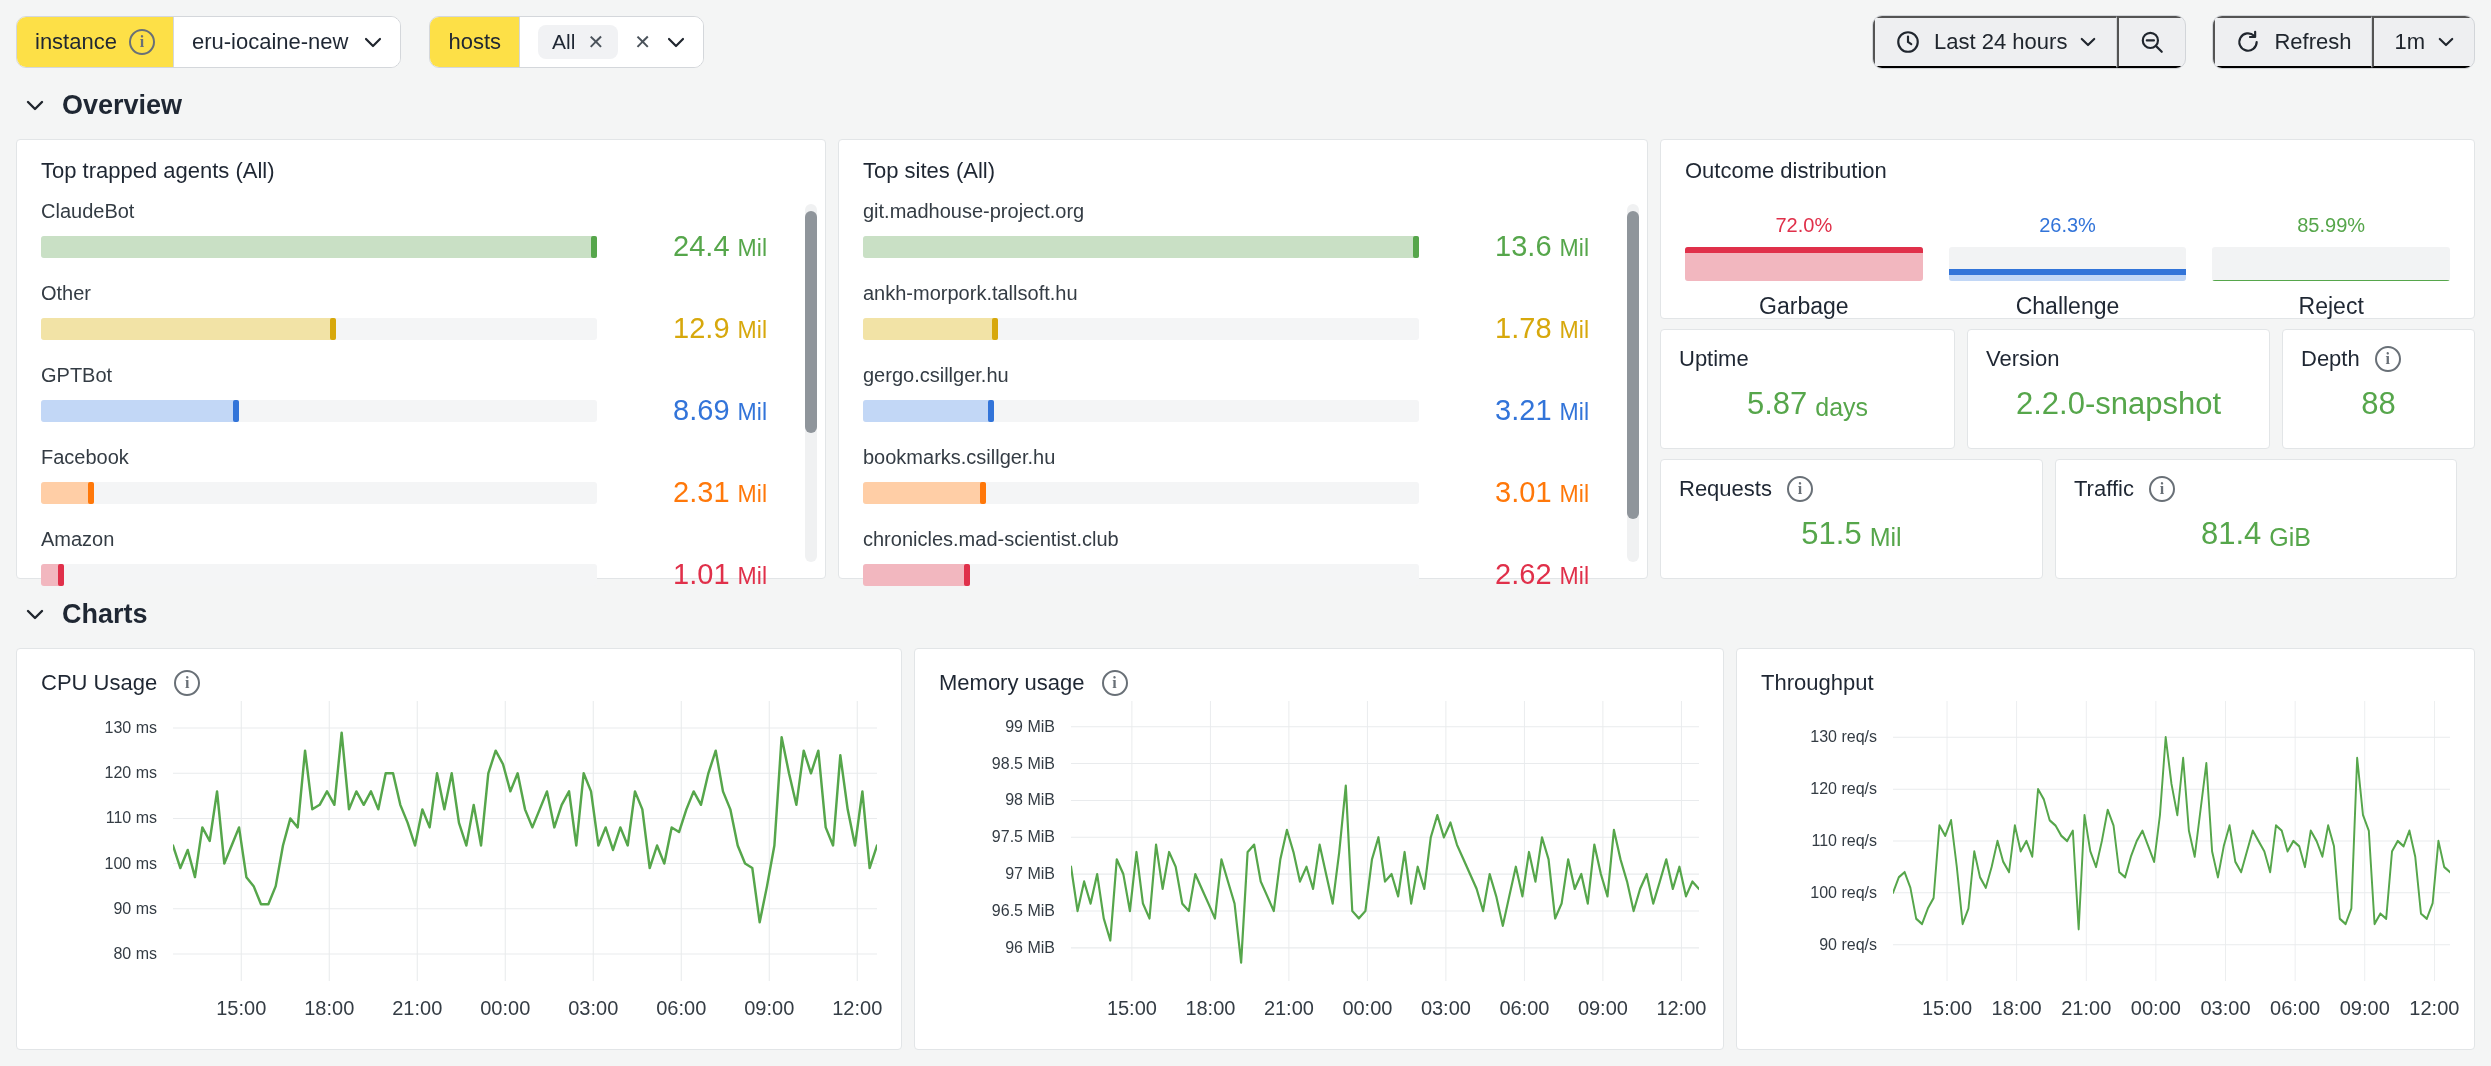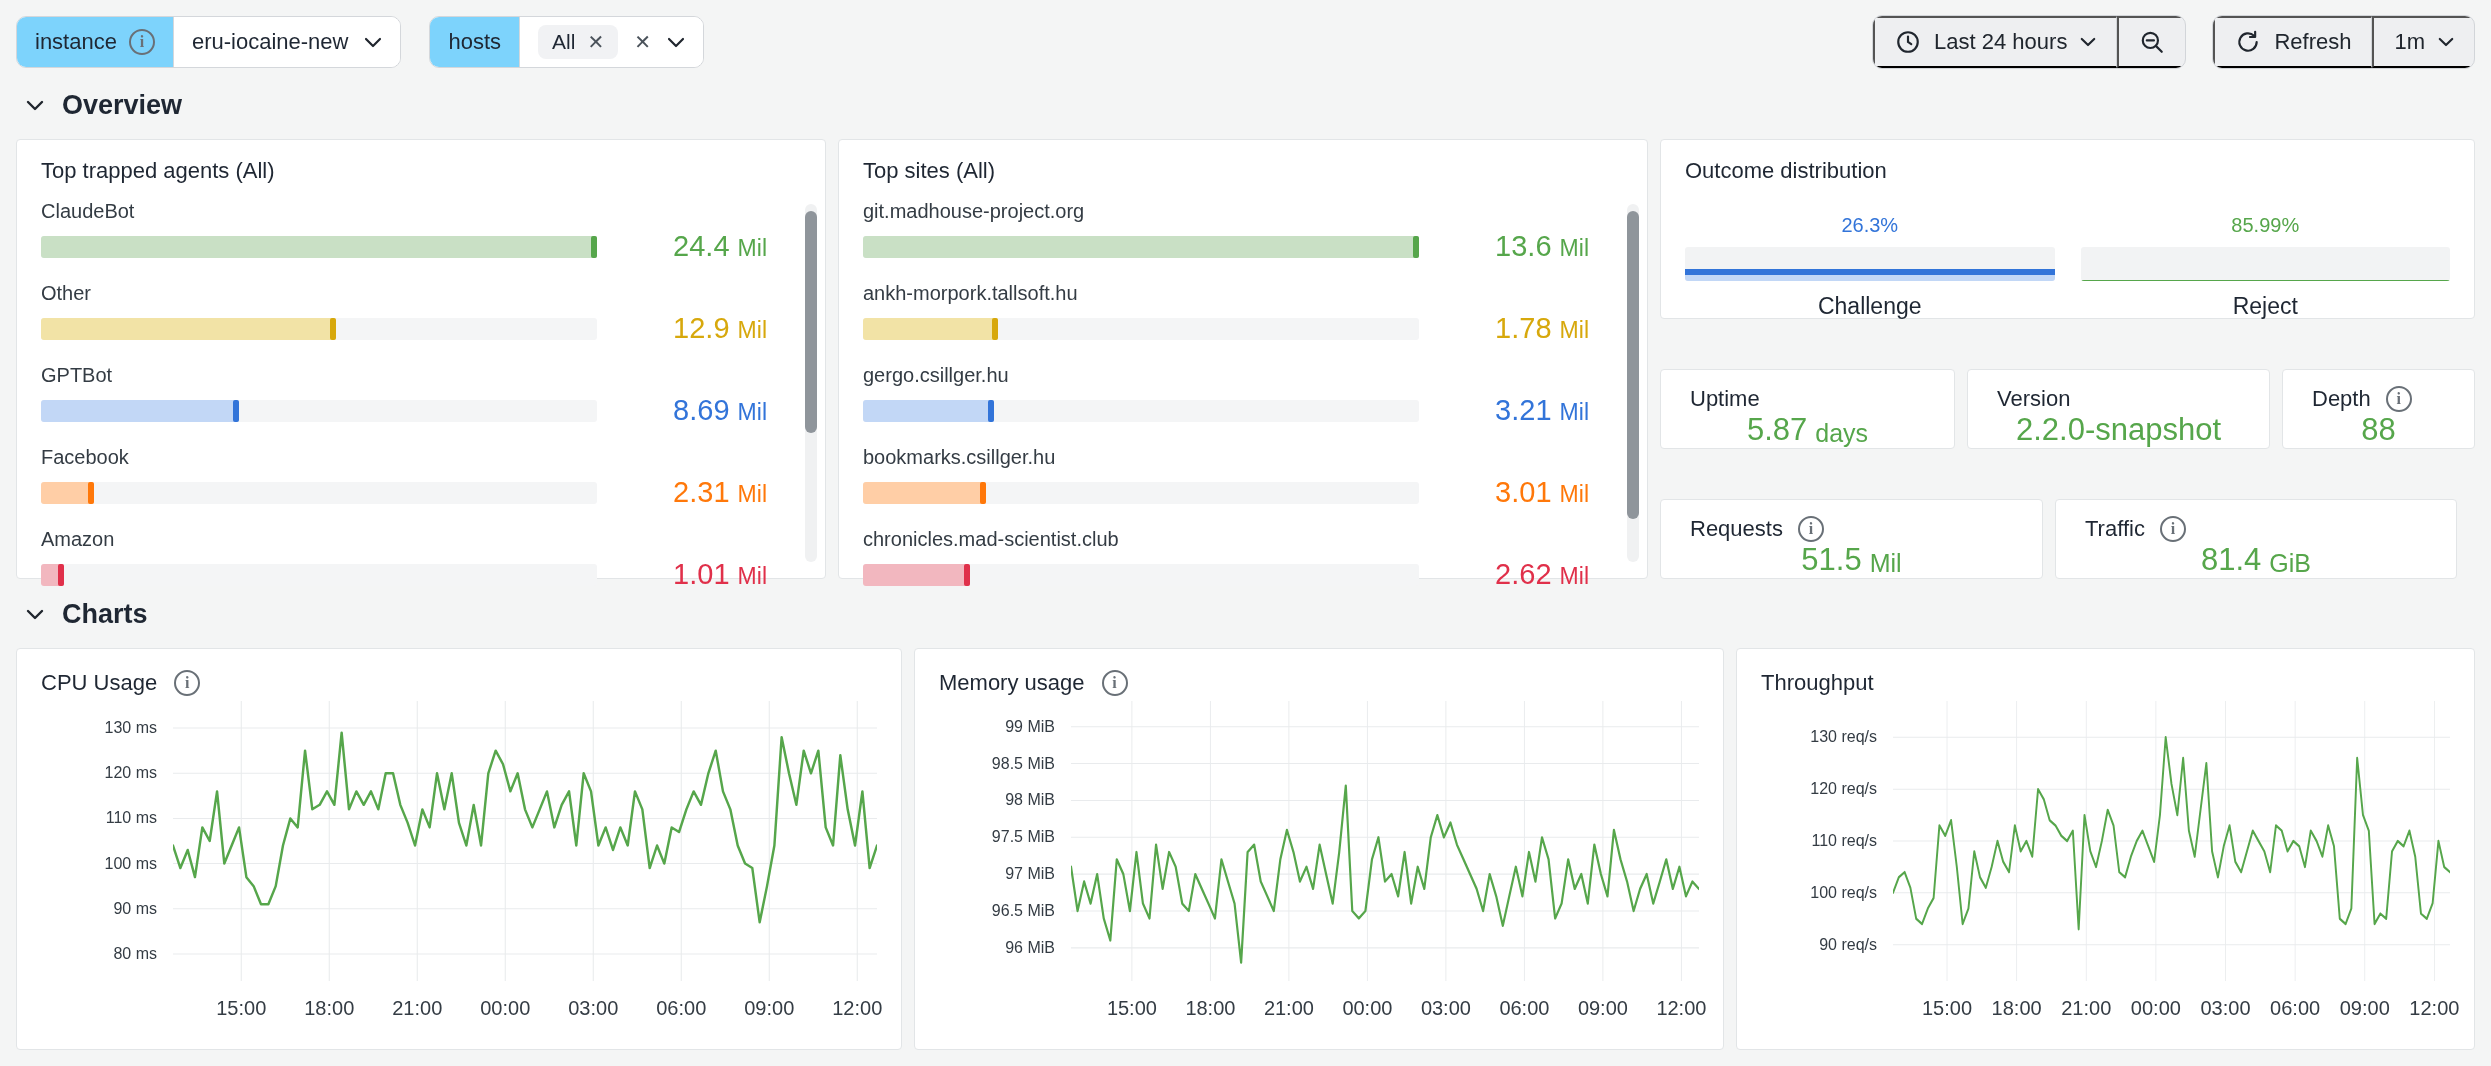--- a/index.html
+++ b/index.html
@@ -7,21 +7,21 @@
     width:2491px;height:1066px;overflow:hidden;
     background:#F4F5F5;color:#1F2733;
     font-family:"Liberation Sans",sans-serif;
     -webkit-font-smoothing:antialiased;
   }
   .page{box-sizing:border-box;height:100%;padding:16px;display:flex;flex-direction:column;}
 
   
   .topbar{display:flex;align-items:center;height:52px;margin-bottom:20px;gap:28px;flex:none;}
   .filter-group{display:flex;height:52px;border:1px solid #D4D7DB;border-radius:10px;overflow:hidden;background:#fff;box-sizing:border-box;}
-  .filter-label{display:flex;align-items:center;gap:12px;padding:0 18px;background:#7dd3fc;border-right:1px solid #D4D7DB;font-size:22px;}
+  .filter-label{display:flex;align-items:center;gap:12px;padding:0 18px;background:#fde047;border-right:1px solid #D4D7DB;font-size:22px;}
   .filter-value{display:flex;align-items:center;gap:16px;padding:0 18px;background:#fff;font-size:22px;}
   .chip{display:flex;align-items:center;gap:12px;background:#F1F2F4;border-radius:8px;padding:5px 14px;font-size:21px;}
   .x-glyph{font-size:20px;color:#4A525A;line-height:1;}
   .right-controls{margin-left:auto;display:flex;gap:26px;}
   .btn-group{display:flex;height:52px;border:1px solid #D2D5D9;border-radius:10px;overflow:hidden;background:#EEEFF1;}
   .btn{display:flex;align-items:center;gap:13px;padding:0 20px;font-size:22px;font-weight:500;color:#20262E;border-right:1px solid #D2D5D9;background:transparent;cursor:pointer;}
   .btn:last-child{border-right:none;}
   .chev{flex:none;}
   .icon24{flex:none;}
 
@@ -51,21 +51,21 @@
   .outcome-panel{height:180px;padding:18px 24px;box-sizing:border-box;}
   .gauges{display:flex;gap:26px;margin-top:30px;}
   .gauge{flex:1;}
   .gauge-value{text-align:center;font-size:20px;margin-bottom:10px;}
   .gauge-bar{height:34px;border-radius:3px;background:#F2F3F4;position:relative;overflow:hidden;}
   .gauge-fill{position:absolute;left:0;right:0;bottom:0;}
   .gauge-cap{position:absolute;left:0;right:0;top:0;height:6px;}
   .gauge-name{text-align:center;font-size:23px;margin-top:12px;color:#1F2733;}
 
   .stat-grid{display:flex;gap:12px;height:120px;}
-  .stat-panel{padding:16px 29px;display:flex;flex-direction:column;box-sizing:border-box;margin-top:40px;}
+  .stat-panel{padding:16px 18px;display:flex;flex-direction:column;box-sizing:border-box;}
   .stat-label-row{display:flex;align-items:center;gap:15px;font-size:22px;color:#1F2733;}
   .stat-value{flex:1;display:flex;align-items:flex-end;justify-content:center;padding-bottom:10px;font-size:31px;white-space:nowrap;}
   .stat-value .unit{font-size:25px;margin-left:8px;}
 
   
   .charts-row{display:flex;gap:12px;flex:1;min-height:0;}
   .chart-panel{padding:16px 24px;display:flex;flex-direction:column;}
   .chart-title-row{display:flex;align-items:center;gap:17px;font-size:22px;font-weight:500;height:36px;flex:none;}
   .chart-grid{flex:1;display:grid;grid-template-columns:132px 1fr;grid-template-rows:1fr 52px;min-height:0;}
   .y-axis{position:relative;}
@@ -287,20 +287,29 @@
         </div>
       <div class="vscroll">
           <div class="thumb" style="top:2%;height:86%;"></div>
         </div>
     </div>
 
     <div class="right-col">
       <div class="panel outcome-panel">
         <div class="panel-title">Outcome distribution</div>
         <div class="gauges" id="gauges">
+            <div class="gauge">
+              <div class="gauge-value" style="color: rgb(224, 48, 74);">72.0%</div>
+              <div class="gauge-bar">
+                <div class="gauge-fill" style="height: 100%; background: rgb(242, 183, 191);">
+                  <div class="gauge-cap" style="background: rgb(224, 48, 74);"></div>
+                </div>
+              </div>
+              <div class="gauge-name">Garbage</div>
+            </div>
             <div class="gauge">
               <div class="gauge-value" style="color: rgb(50, 116, 217);">26.3%</div>
               <div class="gauge-bar">
                 <div class="gauge-fill" style="height: 36%; background: rgb(194, 215, 246);">
                   <div class="gauge-cap" style="background: rgb(50, 116, 217);"></div>
                 </div>
               </div>
               <div class="gauge-name">Challenge</div>
             </div>
             <div class="gauge">

